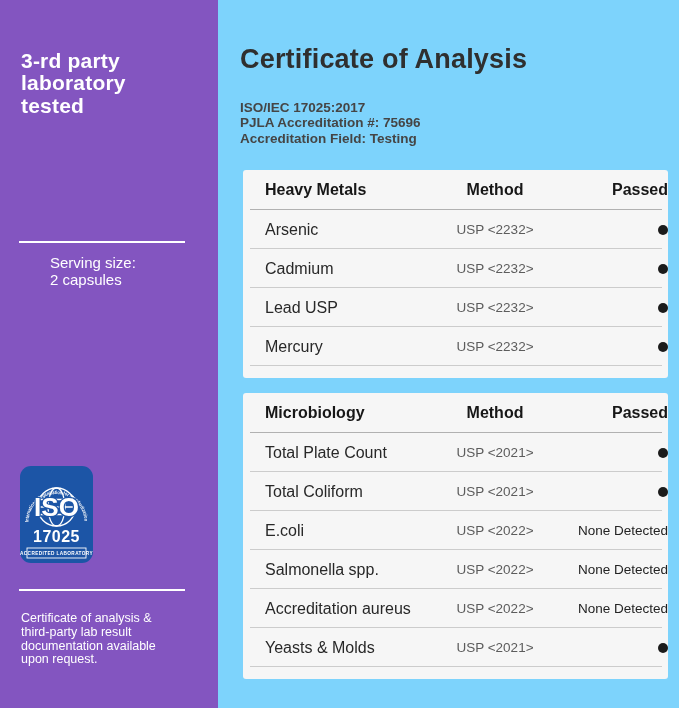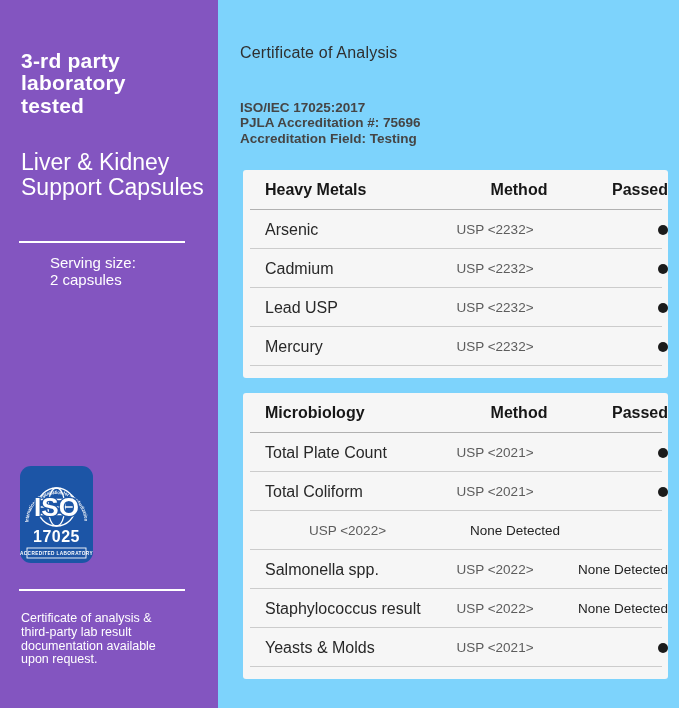--- a/index.html
+++ b/index.html
@@ -26,41 +26,41 @@
     line-height:1.12; white-space:pre-line;margin-left:29px;
   }
   .sb-footer {
     position:absolute; left:21px; top:612px; width:172px; font-size:12.5px;
     color:#ffffff; line-height:1.1; white-space:pre-line;
   }
   .iso-badge { position:absolute; left:20px; top:466px; }
 
   
   .content-title {
-    position:absolute; left:240px; top:44px; font-size:16px; color:#2f2f2f;
-    font-weight:400; letter-spacing:0.2px;
+    position:absolute; left:240px; top:44px; font-size:27px; color:#2f2f2f;
+    font-weight:700; letter-spacing:0.2px;
   }
   .accreditation {
     position:absolute; left:240px; top:100px; font-size:13.5px; color:#454545;
     line-height:1.14;
     font-weight:bold;
   }
 
   .coa-table {
     position:absolute; left:243px; width:425px; background:#f6f6f6;
     border-radius:3px; padding-bottom:12px;
   }
   .coa-table-1 { top:170px; }
   .coa-table-2 { top:393px; }
 
   .t-row {
     display:grid; grid-template-columns:165px 130px 1fr; align-items:center;
     height:39px; padding-left:22px; position:relative;
   }
-  .t-head { height:40px;gap:24px; }
+  .t-head { height:40px; }
   .t-row::after {
     content:""; position:absolute; left:7px; right:6px; bottom:0; height:1px;
     background:#cccccc;
   }
   .t-head::after { background:#b1b1b1; }
 
   .c-label  { font-size:16px; color:#282828; }
   .c-method { font-size:13.5px; color:#5c5c5c; text-align:center; }
   .c-pass   { font-size:13.5px; color:#232323; text-align:right; }
   .t-head .c-label,
@@ -73,22 +73,20 @@
 </style>
 </head>
 <body>
 
 <div class="canvas">
 
   <div class="sidebar">
     <div class="sb-headline">3-rd party
 laboratory
 tested</div>
-    <div class="sb-product">Liver &amp; Kidney
-Support Capsules</div>
     <div class="sb-divider sb-divider-1"></div>
     <div class="sb-serving">Serving size:
 2 capsules</div>
 
     <svg class="iso-badge" viewBox="0 0 73 97" width="73" height="97" xmlns="http://www.w3.org/2000/svg" xmlns:xlink="http://www.w3.org/1999/xlink">
       <rect x="0" y="0" width="73" height="97" rx="11" fill="#1c55a6"></rect>
       <defs>
         <path id="arcPath" d="M 8.5 56 A 28 28 0 0 1 64.5 56"></path>
       </defs>
       <text font-size="5" font-weight="600" fill="#ffffff">
@@ -160,30 +158,31 @@
       <div class="c-label">Total Plate Count</div>
       <div class="c-method">USP &lt;2021&gt;</div>
       <div class="c-pass"><span class="dot"></span></div>
     </div>
     <div class="t-row">
       <div class="c-label">Total Coliform</div>
       <div class="c-method">USP &lt;2021&gt;</div>
       <div class="c-pass"><span class="dot"></span></div>
     </div>
     <div class="t-row">
+      <div class="c-label">E.coli</div>
       <div class="c-method">USP &lt;2022&gt;</div>
       <div class="c-pass">None Detected</div>
     </div>
     <div class="t-row">
       <div class="c-label">Salmonella spp.</div>
       <div class="c-method">USP &lt;2022&gt;</div>
       <div class="c-pass">None Detected</div>
     </div>
     <div class="t-row">
-      <div class="c-label">Staphylococcus result</div>
+      <div class="c-label">Accreditation aureus</div>
       <div class="c-method">USP &lt;2022&gt;</div>
       <div class="c-pass">None Detected</div>
     </div>
     <div class="t-row">
       <div class="c-label">Yeasts &amp; Molds</div>
       <div class="c-method">USP &lt;2021&gt;</div>
       <div class="c-pass"><span class="dot"></span></div>
     </div>
   </div>
 

